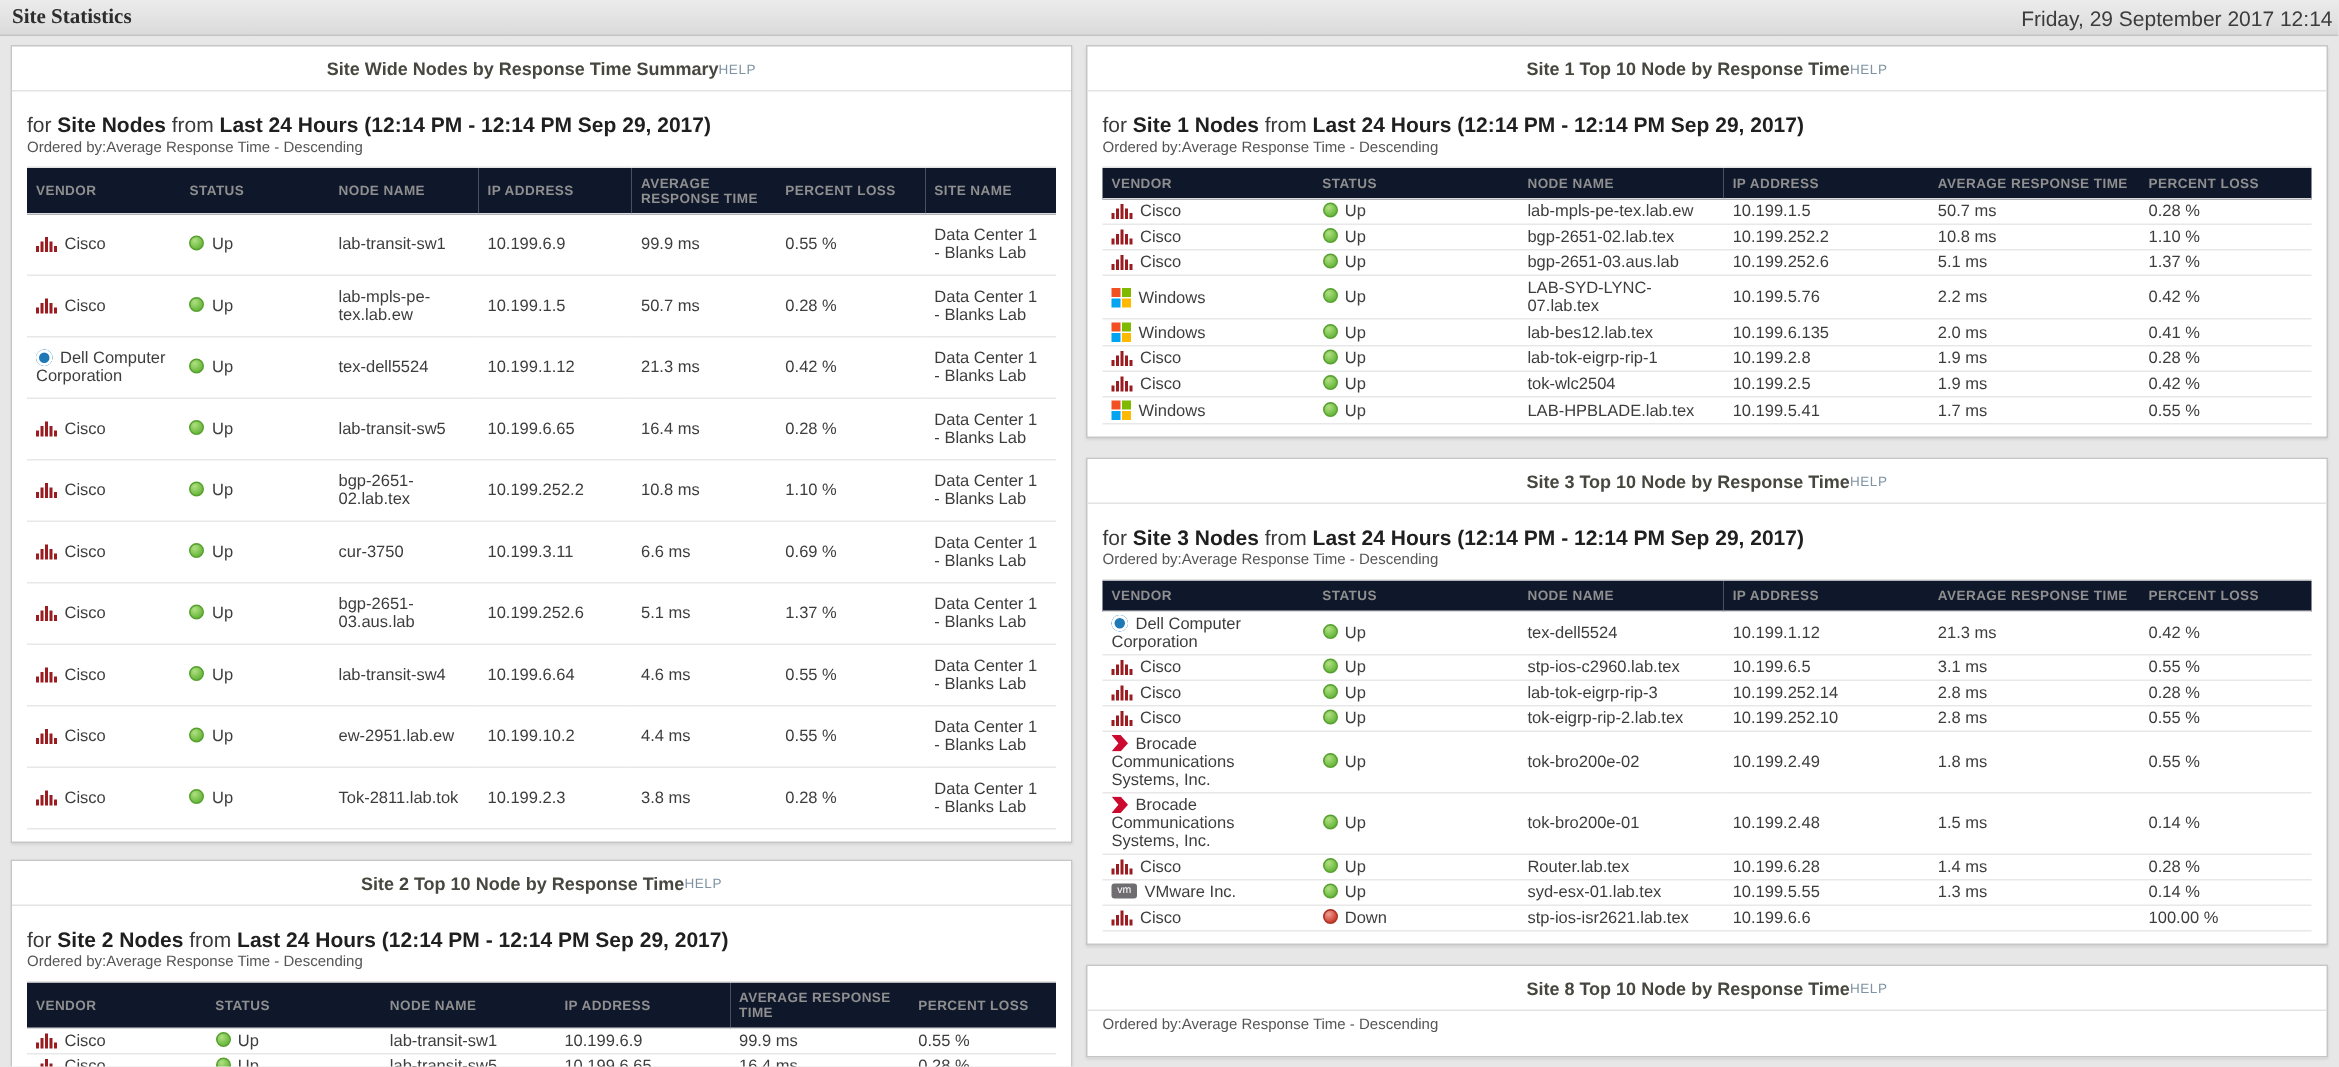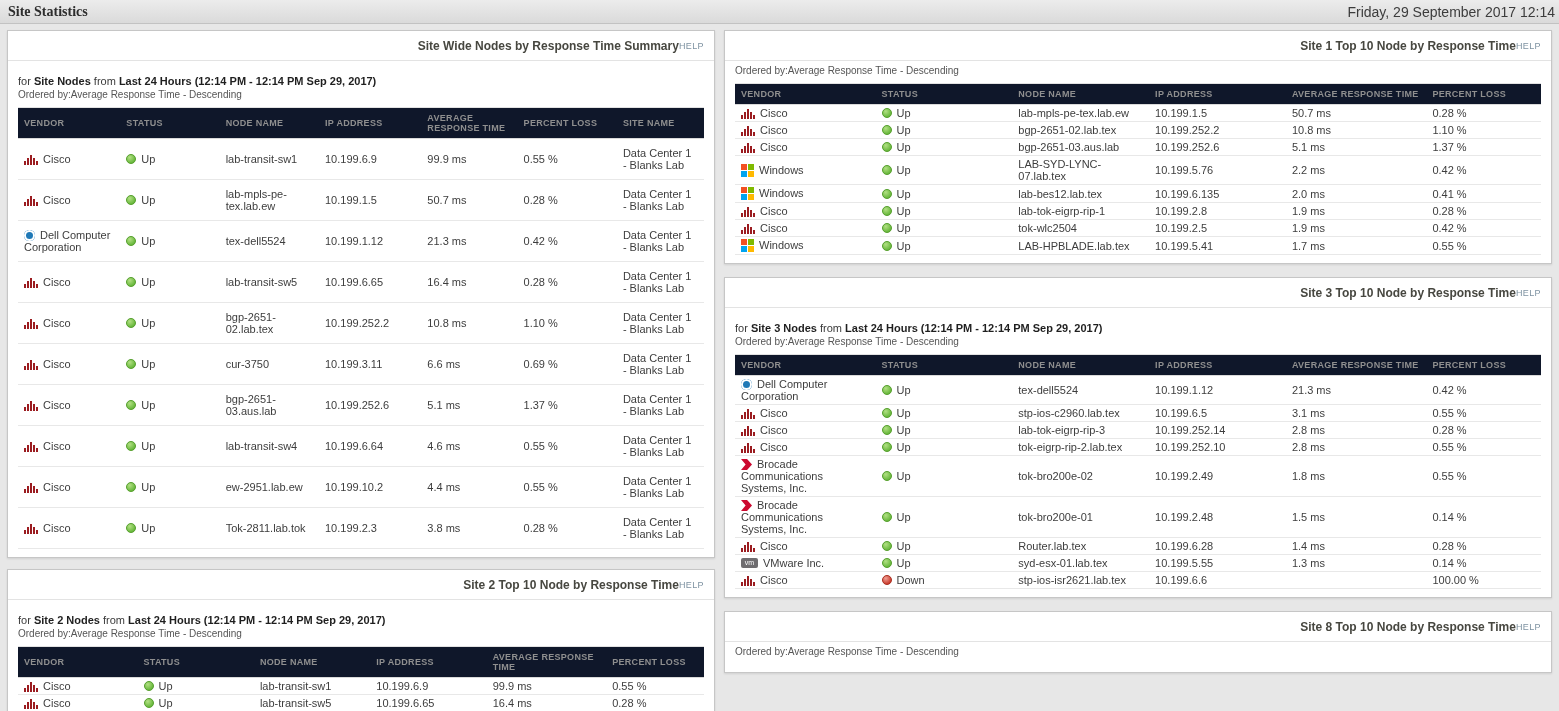--- a/index.html
+++ b/index.html
@@ -19,26 +19,26 @@
   .topbar h1{margin:0;font-size:14px;font-weight:bold;color:#2d2d2d;font-family:Liberation Serif, serif;}
   .topbar .date{font-size:14px;color:#3c3c3c;white-space:nowrap;}
 
   
   .cols{display:flex;gap:9px;padding:6px 7px;align-items:flex-start;}
   .col-left{width:708px;flex:none;display:flex;flex-direction:column;gap:11px;}
   .col-right{flex:1;min-width:0;display:flex;flex-direction:column;gap:13px;}
 
   
   .panel{background:#fff;border:1px solid #c6c6c6;box-shadow:0 1px 2px rgba(0,0,0,.10);}
-  .phead{display:flex;align-items:center;justify-content:flex-end;
+  .phead{display:flex;align-items:center;justify-content:center;
     padding:8px 10px 7px 10px;border-bottom:1px solid #e3e3e3;}
   .phead h2{margin:0;font-size:12px;font-weight:bold;color:#474740;}
   .help{font-size:9px;color:#7f93a2;letter-spacing:.4px;text-decoration:none;cursor:pointer;}
   .pbody{padding:4px 10px 8px 10px;}
-  .intro{margin:10px 0 2px 0;font-size:11px;color:#3a3a3a;}
+  .intro{margin:10px 0 2px 0;font-size:14px;color:#3a3a3a;}
   .intro b{color:#1f1f1f;}
   .ordered{margin:0 0 7px 0;font-size:10px;color:#555;}
 
   
   table{width:100%;border-collapse:collapse;font-size:11px;color:#3d3d3d;table-layout:fixed;}
   th{
     background:#0f172a;color:#8f8f8f;font-size:9px;font-weight:bold;
     text-align:left;padding:5px 6px;letter-spacing:.3px;
     border-top:1px solid #e2e2e2;border-bottom:1px solid #dadada;
   }
@@ -261,20 +261,21 @@
   </div>
 
   <div class="col-right">
 
     <section class="panel">
       <div class="phead">
         <h2>Site 1 Top 10 Node by Response Time</h2>
         <a class="help">HELP</a>
       </div>
       <div class="pbody">
+        <p class="intro"><span>for</span> <b>Site 1 Nodes</b> <span>from</span> <b>Last 24 Hours (12:14 PM - 12:14 PM Sep 29, 2017)</b></p>
         <p class="ordered">Ordered by:Average Response Time - Descending</p>
         <table class="t-six">
             <thead>
               <tr>
                 <th>VENDOR</th>
                 <th>STATUS</th>
                 <th>NODE NAME</th>
                 <th>IP ADDRESS</th>
                 <th>AVERAGE RESPONSE TIME</th>
                 <th>PERCENT LOSS</th>

